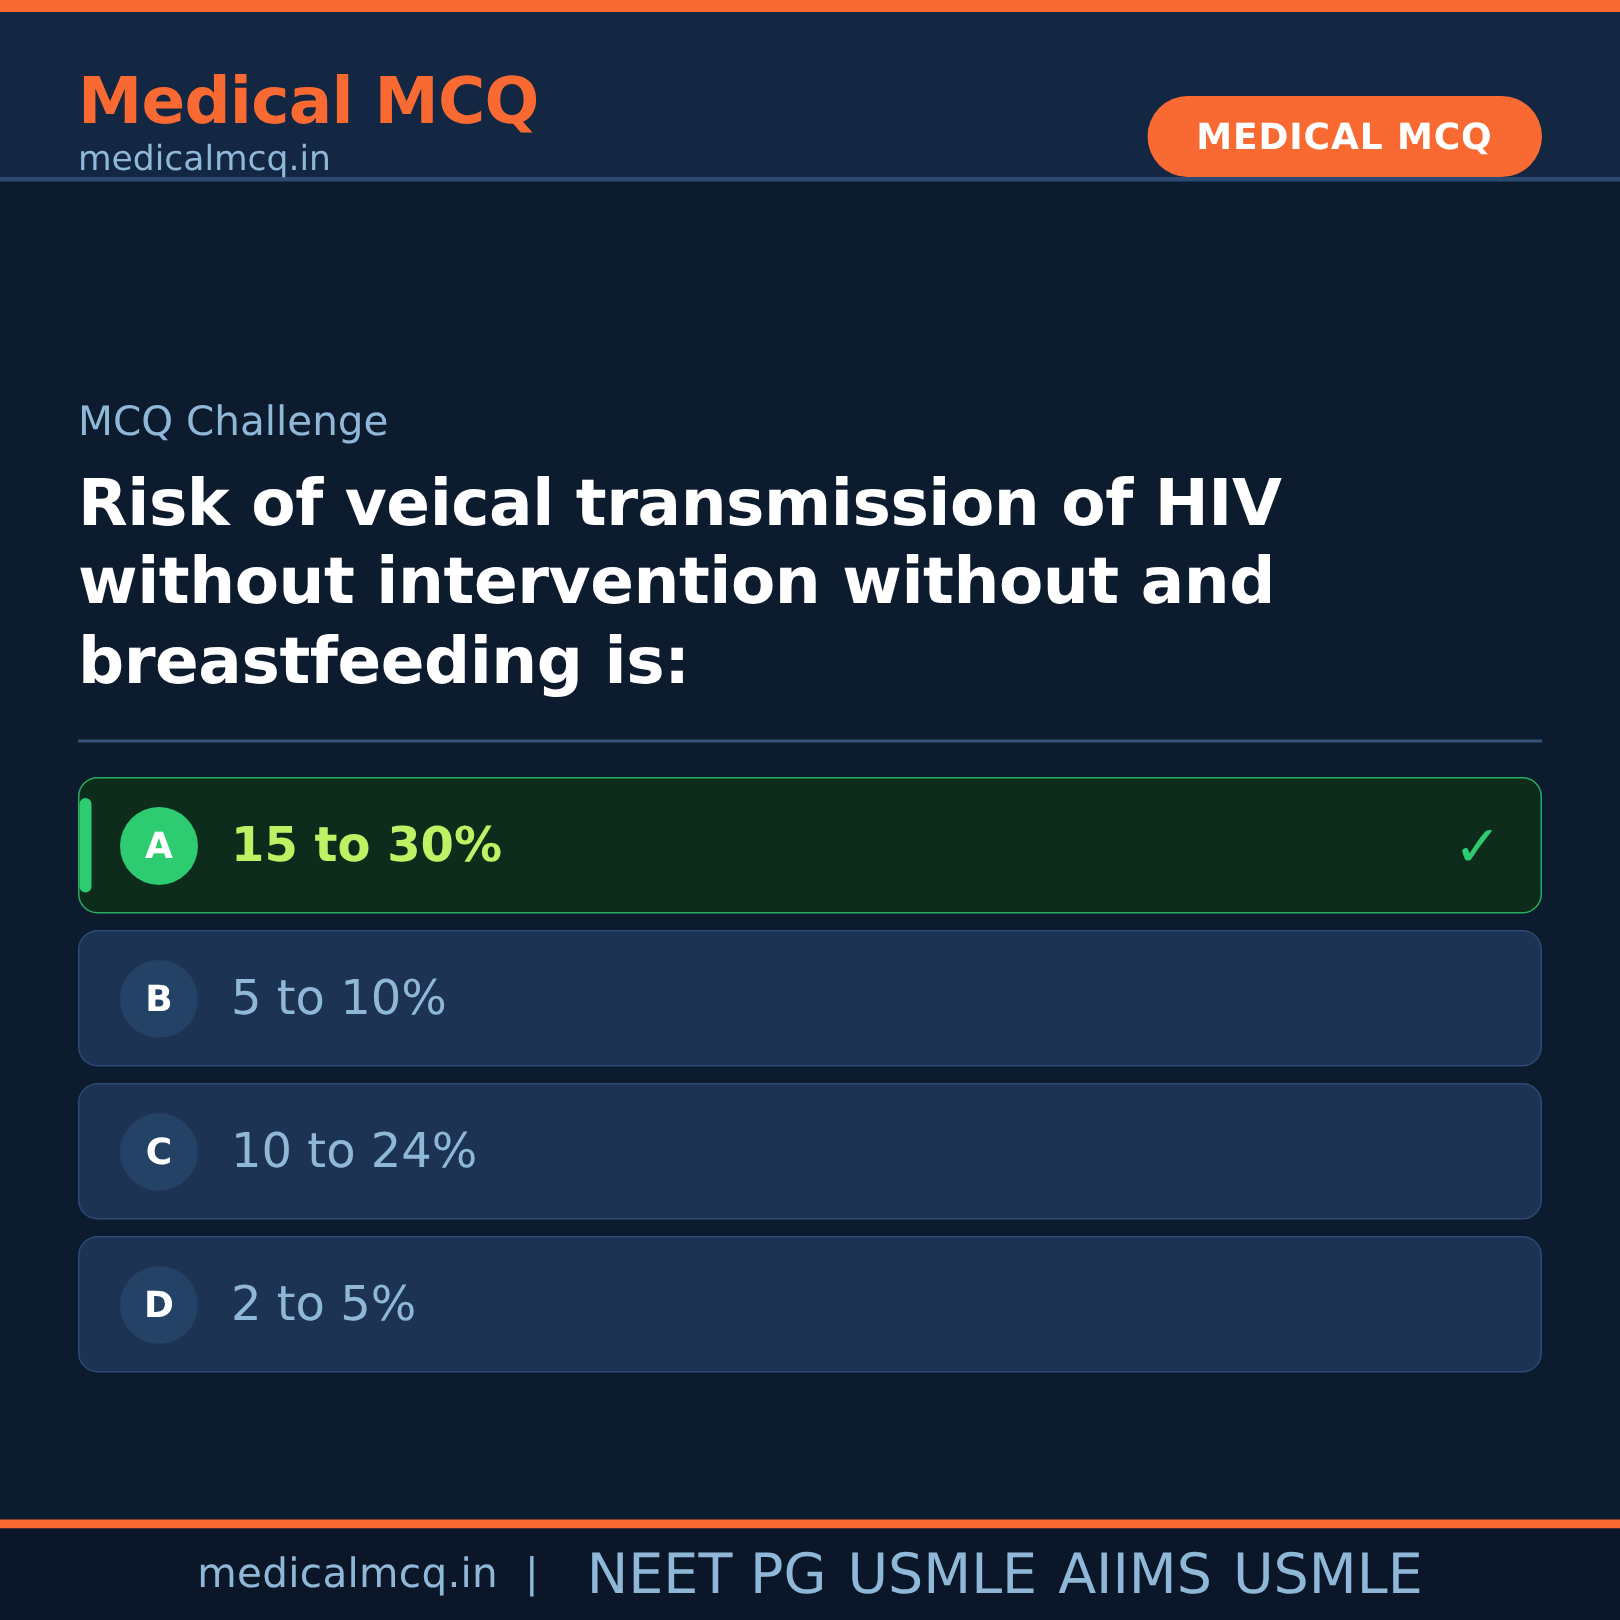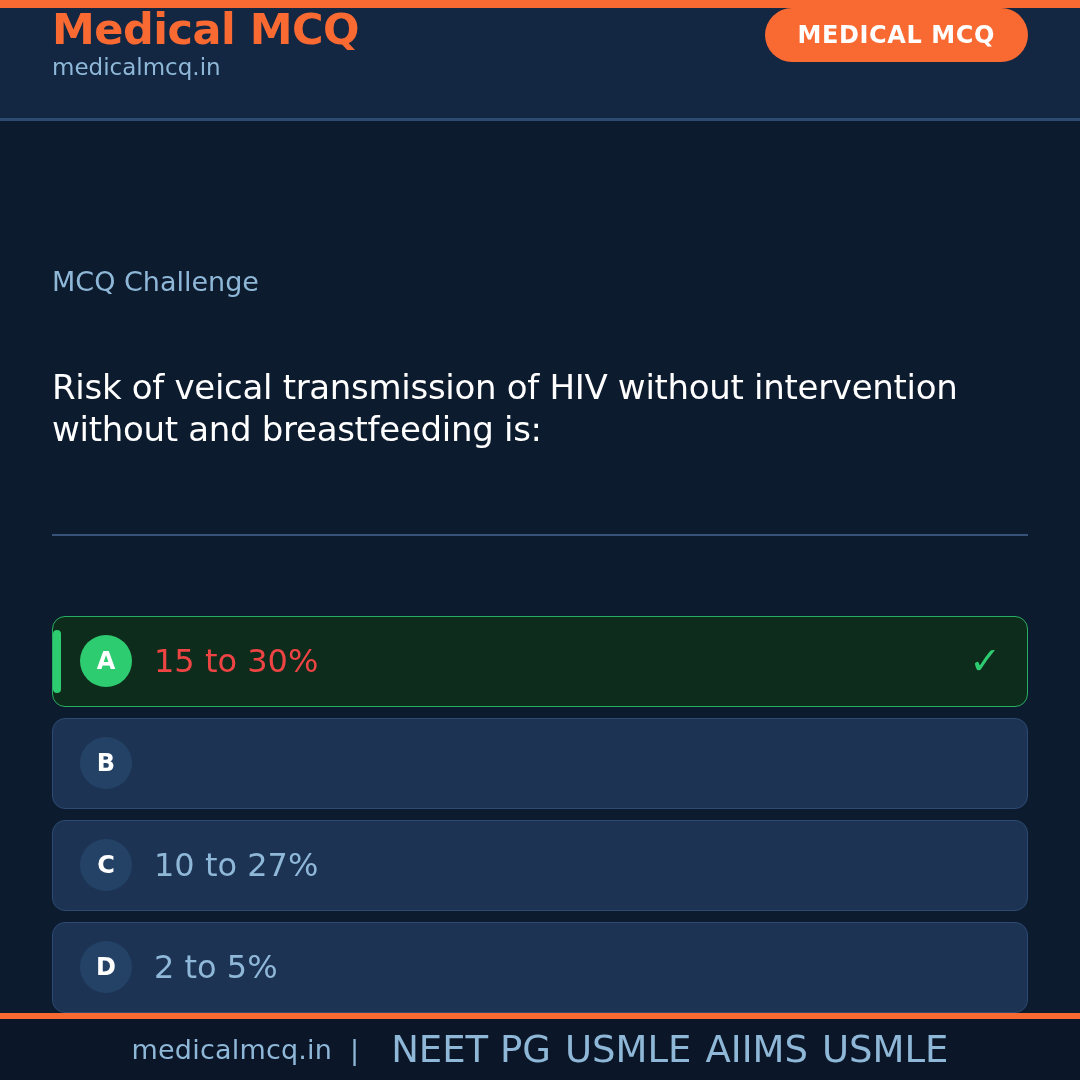--- a/index.html
+++ b/index.html
@@ -29,21 +29,21 @@
     background: #F96A33;
     flex: none;
   }
 
   
   .header {
     flex: none;
     height: 113px;
     background: #132642;
     display: flex;
-    align-items: flex-start;
+    align-items: flex-end;
     justify-content: space-between;
     padding: 0 52px;
     box-sizing: border-box;
     border-bottom: 3px solid #2C4A72;
   }
   .brand-block {
     display: flex;
     flex-direction: column;
     justify-content: center;
     line-height: 1;
@@ -71,33 +71,33 @@
     white-space: nowrap;
   }
 
   
   .main {
     flex: 1 1 auto;
     padding: 0 52px;
     box-sizing: border-box;
     display: flex;
     flex-direction: column;
-    justify-content: space-between;
+    justify-content: flex-start;
     padding-top: 146px;
   }
 
   .eyebrow {
     font-size: 27px;
     color: #8FB8D8;
     margin-bottom: 13px;
     line-height: 1.1;
   }
   .question {
-    font-size: 34px;
-    font-weight: normal;
+    font-size: 43px;
+    font-weight: bold;
     color: #FFFFFF;
     line-height: 1.22;
     letter-spacing: -0.3px;
     margin: 0 0 26px 0;
     max-width: 985px;
   }
   .divider {
     height: 2px;
     background: #37537A;
     width: 976px;
@@ -156,21 +156,22 @@
     background: #2ECC71;
     color: #FFFFFF;
   }
   .option-text {
     font-size: 32px;
     color: #8FB8D8;
     line-height: 1.1;
     flex: 1 1 auto;
   }
   .option.correct .option-text {
-    color: #ef4444;
+    color: #bef264;
+    font-weight: bold;
   }
   .check-icon {
     flex: none;
     color: #2ECC71;
     font-size: 38px;
     line-height: 1;
     visibility: hidden;
   }
   .option.correct .check-icon {
     visibility: visible;
@@ -237,27 +238,28 @@
       <div class="option correct">
         <div class="accent-bar"></div>
         <div class="badge">A</div>
         <div class="option-text">15 to 30%</div>
         <div class="check-icon">✓</div>
       </div>
 
       <div class="option">
 
         <div class="badge">B</div>
+        <div class="option-text">5 to 10%</div>
         <div class="check-icon">✓</div>
       </div>
 
       <div class="option">
 
         <div class="badge">C</div>
-        <div class="option-text">10 to 27%</div>
+        <div class="option-text">10 to 24%</div>
         <div class="check-icon">✓</div>
       </div>
 
       <div class="option">
 
         <div class="badge">D</div>
         <div class="option-text">2 to 5%</div>
         <div class="check-icon">✓</div>
       </div>
 

